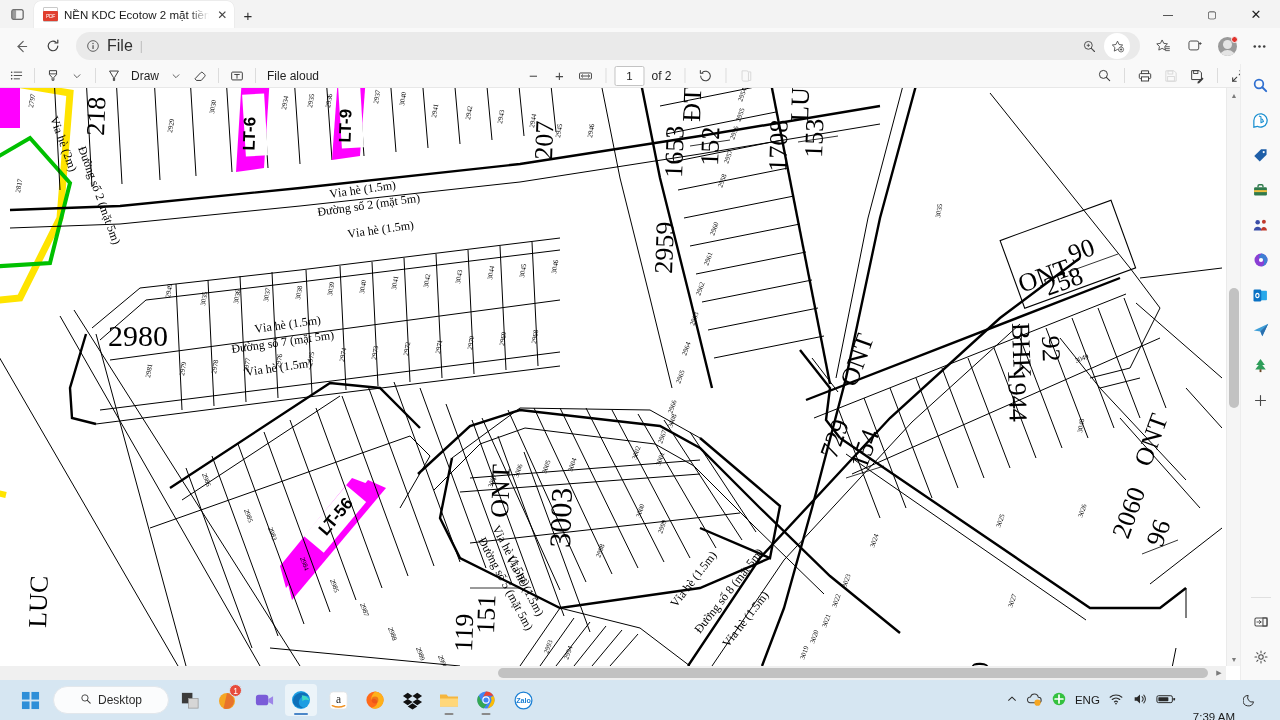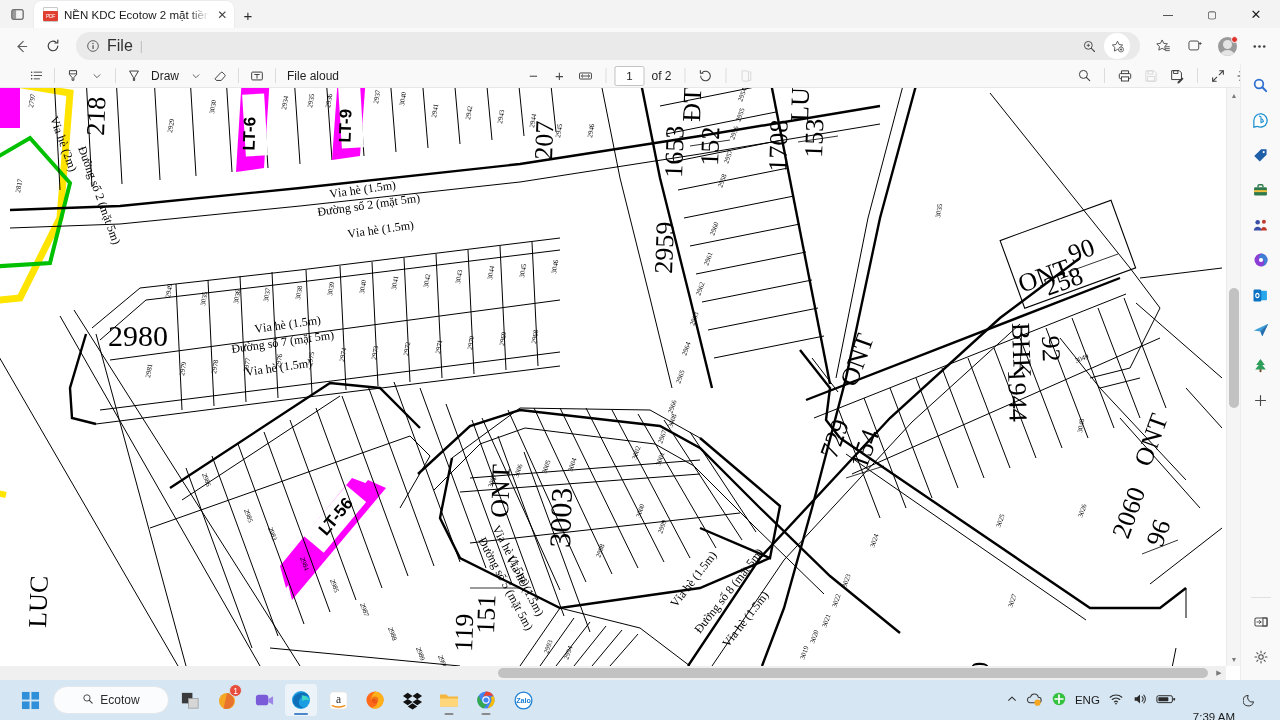--- a/index.html
+++ b/index.html
@@ -89,21 +89,21 @@
   .profile-pic::after { content:""; position:absolute; left:1px; top:13px;
     width:17px; height:12px; border-radius:9px 9px 0 0; background:#e4e4e4; }
   .profile-wrap { position: relative; width: 30px; height: 28px;
     display:flex; align-items:center; justify-content:center; }
   .profile-dot { position:absolute; right:4px; top:4px; width:7px; height:7px;
     border-radius:50%; background:#e1332d; border:1.3px solid #f9f9f9; }
 
   
   .pdfbar {
     position: absolute; top: 64px; left: 0; width: 1280px; height: 24px;
-    background: #f9f9f9; display: flex; align-items: center; padding: 0 24px;
+    background: #f9f9f9; display: flex; align-items: center; padding: 0 4px;
     border-bottom: 0.5px solid #e8e8e8;
   }
   .pdf-btn {
     height: 22px; min-width: 24px; display: flex; align-items: center;
     justify-content: center; border-radius: 3px; color: #3b3b3b; padding: 0 3px;
   }
   .pdf-btn.disabled { opacity: .35; }
   .pdf-label { font-size: 12px; color: #1f1f1f; padding: 0 5px; }
   .vsep { width: 1px; height: 15px; background: #dcdcdc; margin: 0 6px; }
   .pagebox {
@@ -857,21 +857,21 @@
             <rect x="11" y="11" width="8" height="8" fill="#2f8fd8"></rect>
           </svg>
       </div>
       <div class="search-pill">
         <span>
           <svg width="12" height="12" viewBox="0 0 16 16">
               <circle cx="6.6" cy="6.6" r="4.2" fill="none" stroke="#3a3a3a" stroke-width="1.2"></circle>
               <path d="M9.8 9.8 L13.6 13.6" stroke="#3a3a3a" stroke-width="1.35" stroke-linecap="round"></path>
             </svg>
         </span>
-        <span>Ecotow</span>
+        <span>Desktop</span>
       </div>
 
       <div class="tb-item">
         <svg width="21" height="21" viewBox="0 0 22 22">
             <rect x="2" y="3" width="11" height="11" fill="#3b3b3b"></rect>
             <rect x="9" y="9" width="10" height="10" fill="#d6d6d6" stroke="#9a9a9a" stroke-width=".8"></rect>
           </svg>
       </div>
 
       <div class="tb-item">

